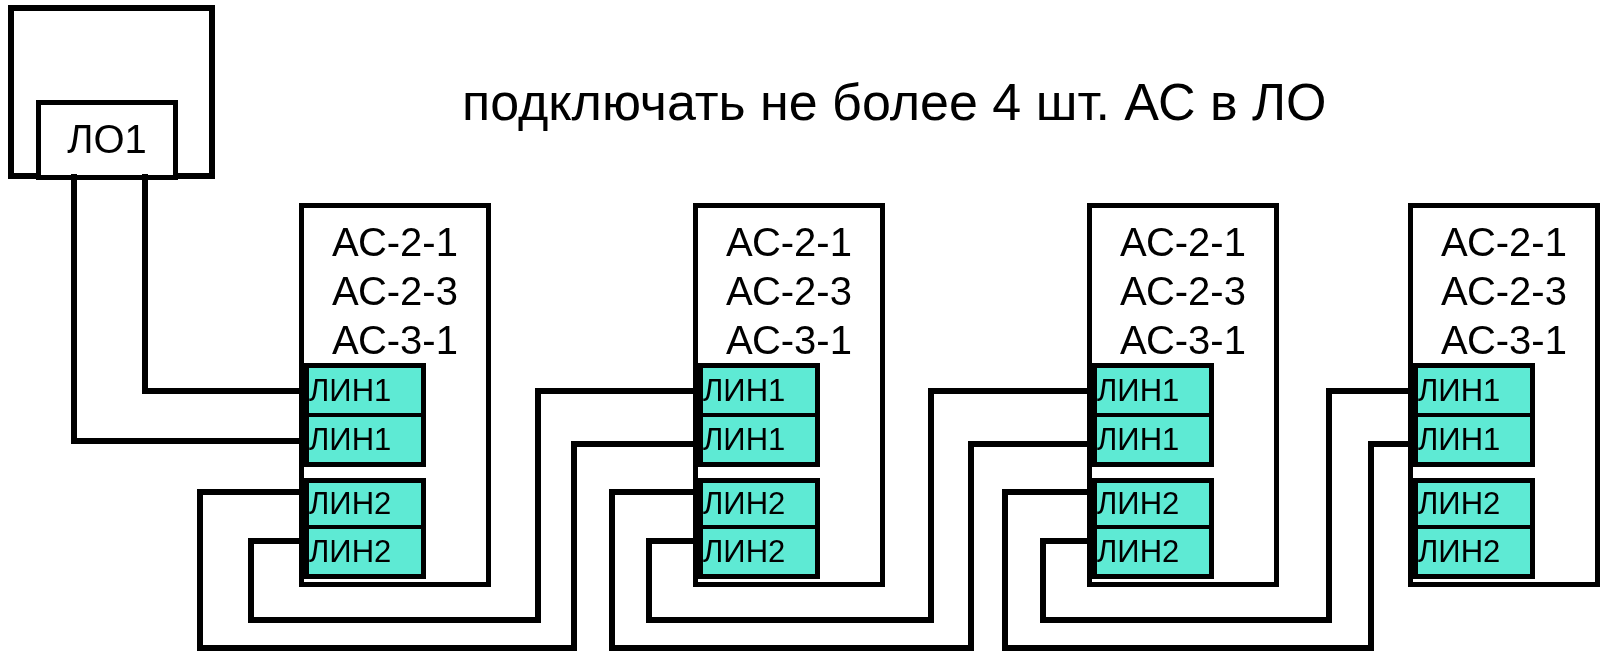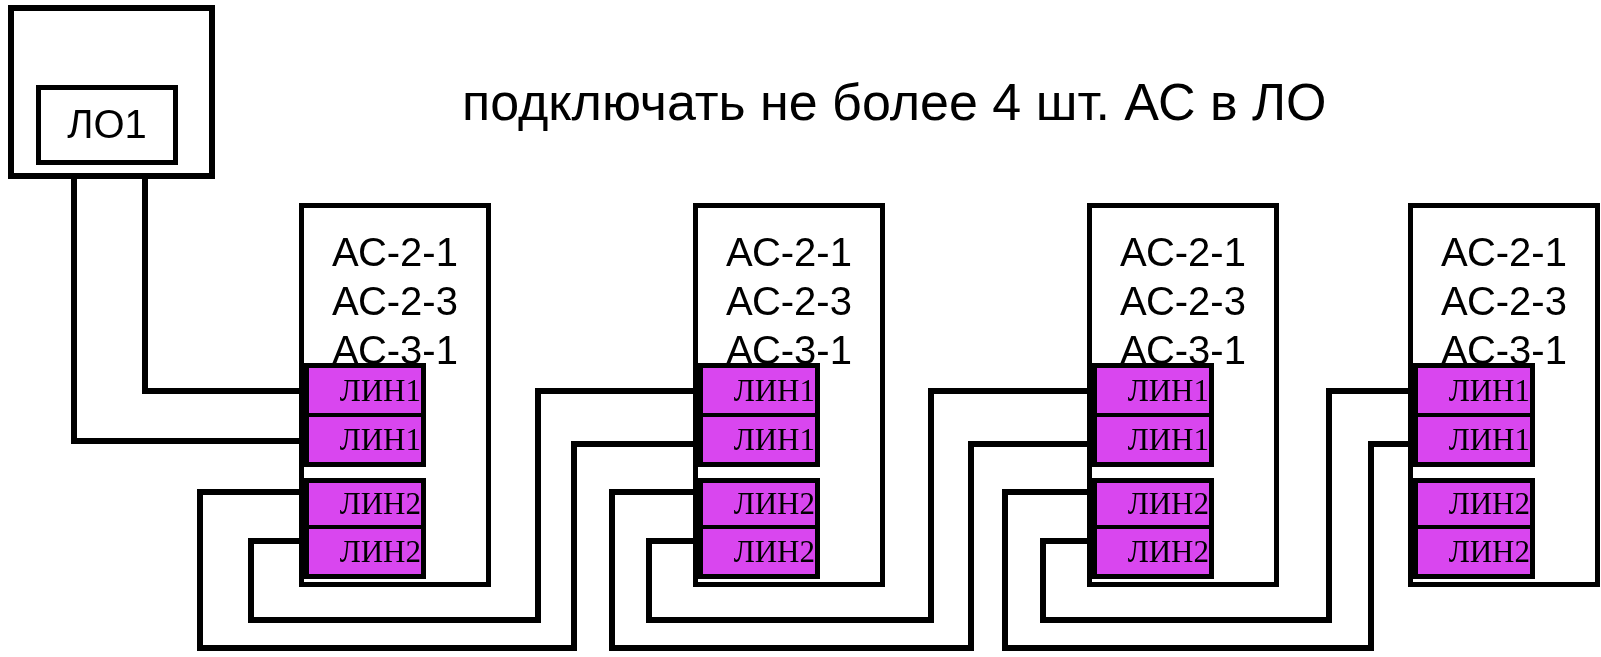--- a/index.html
+++ b/index.html
@@ -6,33 +6,33 @@
   #diagram{position:relative;width:1601px;height:657px;background:#ffffff;overflow:hidden;
            font-family:"Liberation Sans",sans-serif;color:#000;}
 
   
   .title{position:absolute;left:462px;top:72px;font-size:52px;white-space:nowrap;}
 
   
   .rokot{position:absolute;left:8px;top:5px;width:207px;height:174px;
          border:6px solid #000;box-sizing:border-box;background:#fff;}
   .rokot-label{text-align:center;margin-top:12px;font-size:48px;}
-  .lo1{position:absolute;left:22px;top:74px;width:142px;height:80px;
+  .lo1{position:absolute;left:22px;top:89px;width:142px;height:80px;
        border:5px solid #000;box-sizing:border-box;background:#fff;
        text-align:center;font-size:40px;line-height:68px;}
 
   
   .acbox{position:absolute;top:203px;width:192px;height:384px;
          border:5px solid #000;box-sizing:border-box;background:#fff;}
-  .models{padding-top:20px;text-align:center;font-size:40px;line-height:49px;}
+  .models{padding-top:10px;text-align:center;font-size:40px;line-height:49px;}
   .tblock{position:absolute;left:0;top:155px;width:122px;}
   .tgroup{border:5px solid #000;box-sizing:border-box;width:122px;background:#fff;}
   .g2{margin-top:11px;}
   .tsep{height:4px;background:#000;}
-  .tcell{text-align:right;font-size:31px;background:#d946ef;font-family:Liberation Serif, serif;}
+  .tcell{text-align:left;font-size:31px;background:#5eead4;}
   .c45{height:45px;line-height:45px;}
   .c42{height:42px;line-height:42px;}
 
   
   .w{position:absolute;background:#000;}
 </style>
 </head>
 <body>
 
 <div id="diagram">

